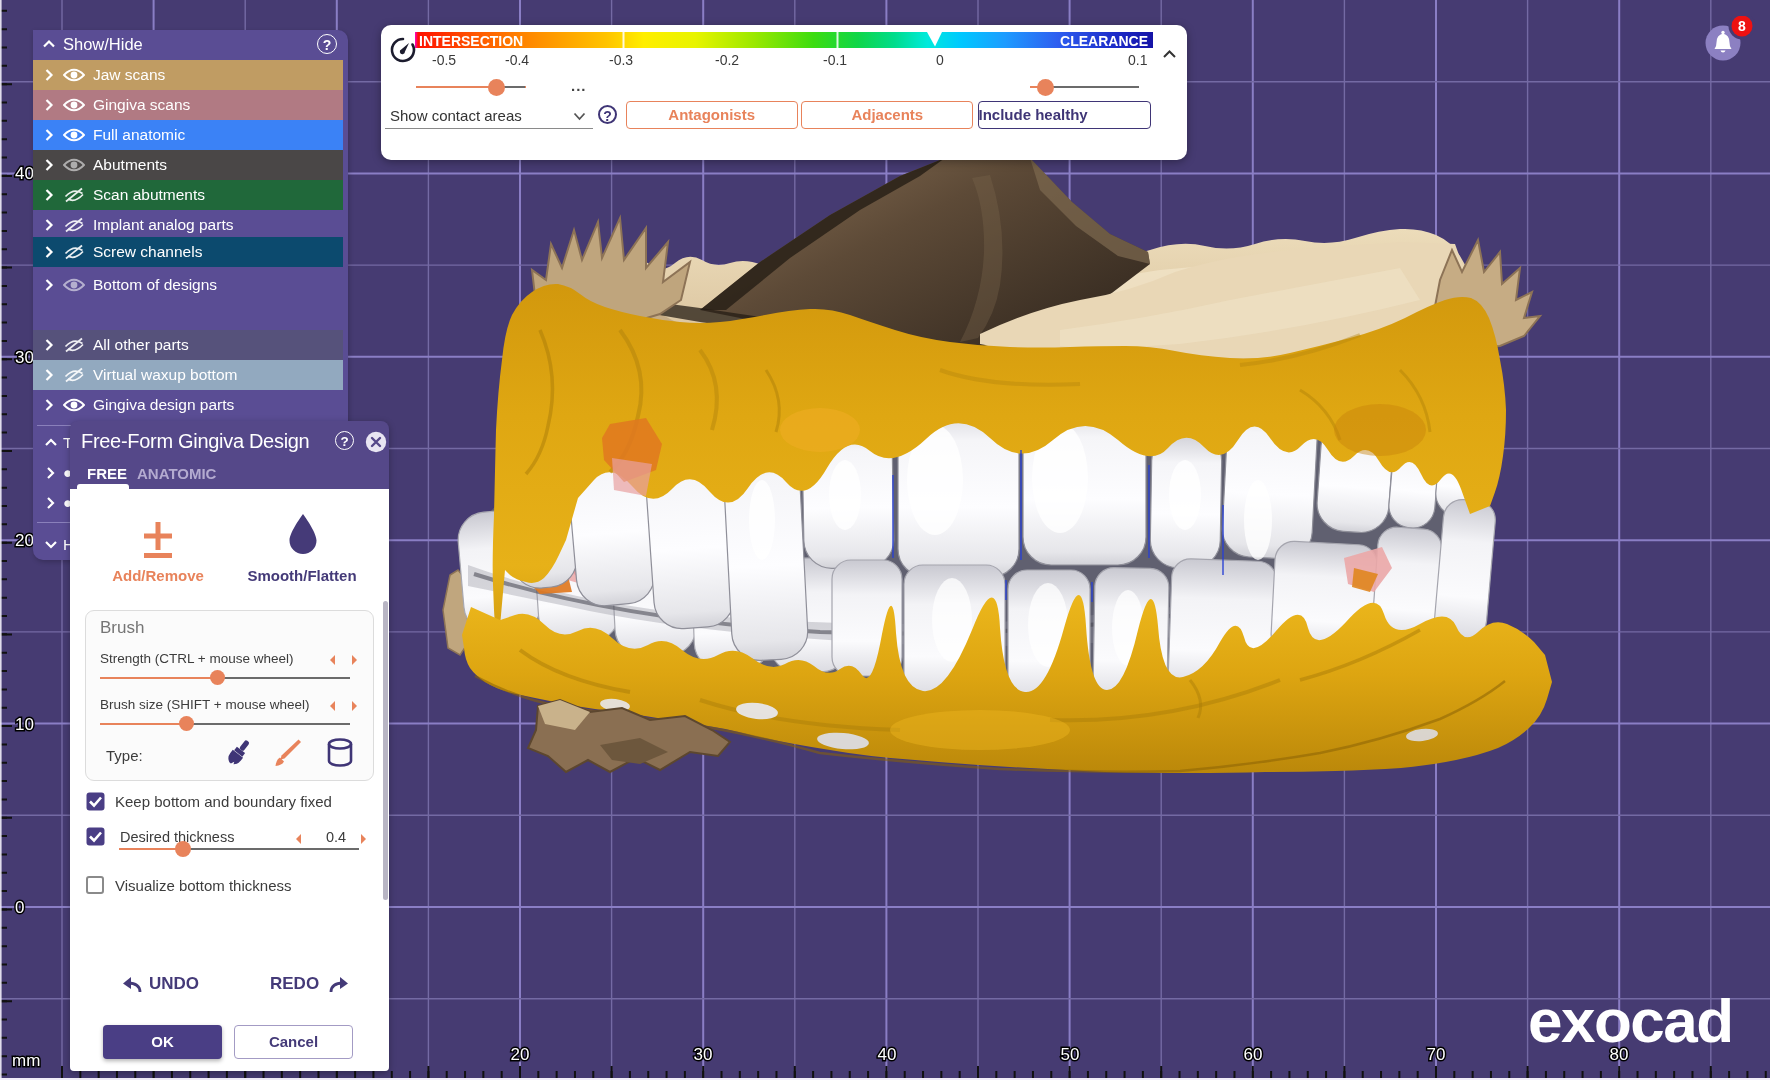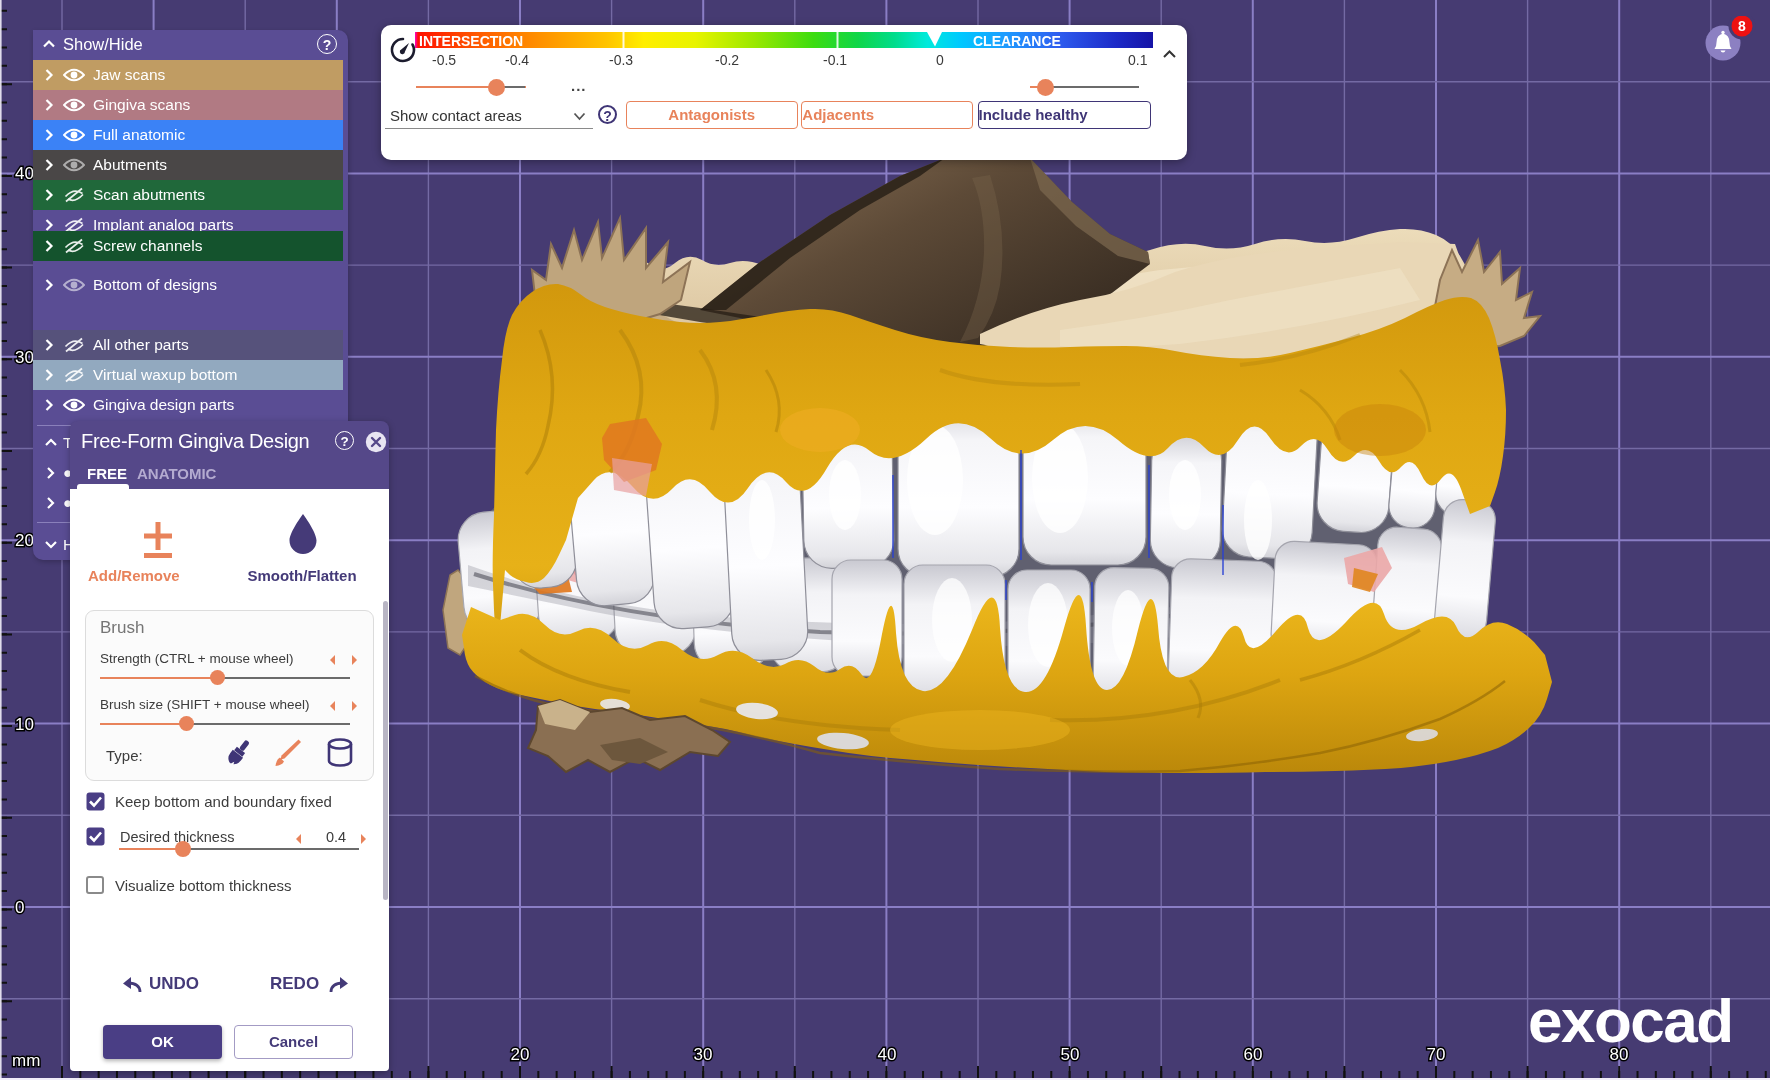--- a/index.html
+++ b/index.html
@@ -193,21 +193,21 @@
     <path d="M14 3 A11 11 0 1 0 23.5 8.5" fill="none" stroke="#1c1c2e" stroke-width="2.6" stroke-linecap="round"></path>
     <path d="M20 7 L12.5 13.2 A2.6 2.6 0 1 0 16 15.5 Z" fill="#1c1c2e"></path>
   </svg>
   <div class="abs" style="left:33.5px;top:6.5px;width:738px;height:16px;background:linear-gradient(90deg,#ff00cc 0,#ff1000 3px,#ff5500 8%,#ff8000 14%,#ffc400 26%,#ffee00 31%,#e8f400 38%,#9ae800 46%,#3cdc10 54%,#0ed648 60%,#00dc8c 65%,#00e8cc 68.5%,#00eadd 69.5%,#00c8ff 74%,#1e9bff 80%,#2e5ef0 87%,#1c2ac8 95%,#1513a6 100%)"></div>
   <svg class="abs" style="left:33.5px;top:6.5px" width="738" height="16" viewBox="0 0 738 16">
     <path d="M512,0 L527,0 L520,14.5 Z" fill="#fff"></path>
     <rect x="207.5" y="0" width="2" height="16" fill="#fff" opacity="0.85"></rect>
     <rect x="421.5" y="0" width="2" height="16" fill="#fff" opacity="0.85"></rect>
   </svg>
   <div class="abs" style="left:38px;top:8px;font-size:14px;font-weight:bold;color:#fff">INTERSECTION</div>
-  <div class="abs" style="left:592px;top:8px;width:175px;text-align:left;font-size:14px;font-weight:bold;color:#fff">CLEARANCE</div>
+  <div class="abs" style="left:592px;top:8px;width:175px;text-align:right;font-size:14px;font-weight:bold;color:#fff">CLEARANCE</div>
   <div class="abs" style="top:27px;left:0;width:806px;height:16px;font-size:14px;color:#3a3a3a">
     <span class="abs" style="left:51px">-0.5</span>
       <span class="abs" style="left:124px">-0.4</span>
       <span class="abs" style="left:228px">-0.3</span>
       <span class="abs" style="left:334px">-0.2</span>
       <span class="abs" style="left:442px">-0.1</span>
       <span class="abs" style="left:555px">0</span>
       <span class="abs" style="left:747px">0.1</span>
   </div>
   <div class="abs" style="left:35px;top:60.5px;width:110px;height:2.5px;background:#e8835b"></div>
@@ -220,21 +220,21 @@
   <svg class="abs" style="left:781px;top:24px" width="15" height="10" viewBox="0 0 15 10">
       <path d="M2 8 L7.5 2.5 L13 8" fill="none" stroke="#333" stroke-width="2"></path>
     </svg>
   <div class="abs" style="left:9px;top:82px;font-size:15px;color:#333">Show contact areas</div>
   <svg class="abs" style="left:192px;top:87px" width="13" height="9" viewBox="0 0 13 9">
       <path d="M1.5 1.5 L6.5 7 L11.5 1.5" fill="none" stroke="#555" stroke-width="1.8"></path>
     </svg>
   <div class="abs" style="left:4px;top:102.5px;width:208px;height:1px;background:#8a8a8a"></div>
   <div class="abs" style="left:217px;top:80px;width:19px;height:19px;border-radius:50%;border:2px solid #3f3576;color:#3f3576;font-size:14px;font-weight:bold;text-align:center;line-height:19px">?</div>
   <div class="abs" style="left:244.7px;top:76px;width:172px;height:28px;border:1.6px solid #e8835b;border-radius:4px;color:#e8835b;font-size:15px;font-weight:bold;text-align:center;line-height:25px">Antagonists</div>
-  <div class="abs" style="left:420.3px;top:76px;width:172px;height:28px;border:1.6px solid #e8835b;border-radius:4px;color:#e8835b;font-size:15px;font-weight:bold;text-align:left;line-height:25px">Adjacents</div>
+  <div class="abs" style="left:420.3px;top:76px;width:172px;height:28px;border:1.6px solid #e8835b;border-radius:4px;color:#e8835b;font-size:15px;font-weight:bold;text-align:center;line-height:25px">Adjacents</div>
   <div class="abs" style="left:596.5px;top:76px;width:173px;height:28px;border:1.6px solid #3f3576;border-radius:4px;color:#3f3576;font-size:15px;font-weight:bold;line-height:25px">Include healthy</div>
 </div>
 
 <div class="abs" style="left:33px;top:30px;width:315px;height:530px;background:#5a4d94;border-radius:0 10px 10px 10px;box-shadow:1px 2px 5px rgba(0,0,0,0.22)">
   <div class="abs" style="left:0;top:0;width:315px;height:30px">
     <svg class="abs" style="left:9px;top:9px" width="14" height="10" viewBox="0 0 14 10">
         <path d="M2 7.5 L7 2.5 L12 7.5" fill="none" stroke="#fff" stroke-width="2.2"></path>
       </svg>
     <span class="abs" style="left:30px;top:5px;font-size:16.5px;color:#fff">Show/Hide</span>
     <div class="abs" style="left:284px;top:3.5px;width:20px;height:20px;border-radius:50%;border:1.8px solid #fff;color:#fff;font-size:14px;font-weight:bold;text-align:center;line-height:20px">?</div>
@@ -292,21 +292,21 @@
 <div class="abs" style="left:0;top:180px;width:310px;height:30px;">
       <svg class="abs" style="left:11px;top:8px" width="10" height="14" viewBox="0 0 10 14">
         <path d="M2.5 2 L7.5 7 L2.5 12" fill="none" stroke="#fff" stroke-width="2.2"></path>
       </svg>
       <svg class="abs" style="left:30px;top:7px" width="22" height="16" viewBox="0 0 22 16" opacity="0.9">
         <path d="M2.5 9.5 Q11 0.5 19.5 6.5 M5 12 Q12 16 20 7.5" fill="none" stroke="#fff" stroke-width="1.7"></path>
         <path d="M3 14.5 L19 1.5" stroke="#fff" stroke-width="1.7"></path>
       </svg>
       <span class="abs" style="left:60px;top:6px;font-size:15.5px;color:#fff">Implant analog parts</span>
     </div>
-<div class="abs" style="left:0;top:201px;width:310px;height:30px;background:#14532d;">
+<div class="abs" style="left:0;top:207px;width:310px;height:30px;background:#0c4a6e;">
       <svg class="abs" style="left:11px;top:8px" width="10" height="14" viewBox="0 0 10 14">
         <path d="M2.5 2 L7.5 7 L2.5 12" fill="none" stroke="#fff" stroke-width="2.2"></path>
       </svg>
       <svg class="abs" style="left:30px;top:7px" width="22" height="16" viewBox="0 0 22 16" opacity="0.9">
         <path d="M2.5 9.5 Q11 0.5 19.5 6.5 M5 12 Q12 16 20 7.5" fill="none" stroke="#fff" stroke-width="1.7"></path>
         <path d="M3 14.5 L19 1.5" stroke="#fff" stroke-width="1.7"></path>
       </svg>
       <span class="abs" style="left:60px;top:6px;font-size:15.5px;color:#fff">Screw channels</span>
     </div>
 <div class="abs" style="left:0;top:240px;width:310px;height:30px;">
@@ -386,21 +386,21 @@
     </svg>
   <div class="abs" style="left:17px;top:44px;font-size:15px;font-weight:bold;color:#fff">FREE</div>
   <div class="abs" style="left:67px;top:44px;font-size:15px;font-weight:bold;color:#b4abd0">ANATOMIC</div>
   <div class="abs" style="left:7px;top:63px;width:52px;height:10px;background:#fff;border-radius:3px 3px 0 0"></div>
   <div class="abs" style="left:0;top:68px;width:319px;height:582px;background:#fff;border-radius:0 0 4px 4px">
     <svg class="abs" style="left:66px;top:28px" width="44" height="44" viewBox="0 0 44 44">
       <rect x="8" y="16.5" width="28" height="5" fill="#e8835b"></rect>
       <rect x="19.5" y="5" width="5" height="28" fill="#e8835b"></rect>
       <rect x="8" y="36" width="28" height="5" fill="#e8835b"></rect>
     </svg>
-    <div class="abs" style="left:18px;top:78px;width:140px;font-size:15px;font-weight:bold;color:#e8835b">Add/Remove</div>
+    <div class="abs" style="left:18px;top:78px;width:140px;text-align:center;font-size:15px;font-weight:bold;color:#e8835b">Add/Remove</div>
     <svg class="abs" style="left:216px;top:24px" width="34" height="42" viewBox="0 0 34 42">
       <path d="M17,1 C17,1 3.5,19 3.5,27.5 a13.5,13.5 0 0 0 27,0 C30.5,19 17,1 17,1 Z" fill="#453a78"></path>
     </svg>
     <div class="abs" style="left:162px;top:78px;width:140px;text-align:center;font-size:15px;font-weight:bold;color:#443a78">Smooth/Flatten</div>
     <div class="abs" style="left:15px;top:121px;width:289px;height:171px;border:1px solid #dcdcdc;border-radius:9px;background:#fbfbfb">
       <div class="abs" style="left:14px;top:7px;font-size:17px;color:#757575">Brush</div>
       <div class="abs" style="left:14px;top:40px;font-size:13.5px;color:#3c3c3c">Strength (CTRL + mouse wheel)</div>
       <svg class="abs" style="left:240px;top:42px" width="14" height="14" viewBox="0 0 14 14">
           <path d="M9 2 L4 7 L9 12 Z" fill="#e8835b"></path>
         </svg>

